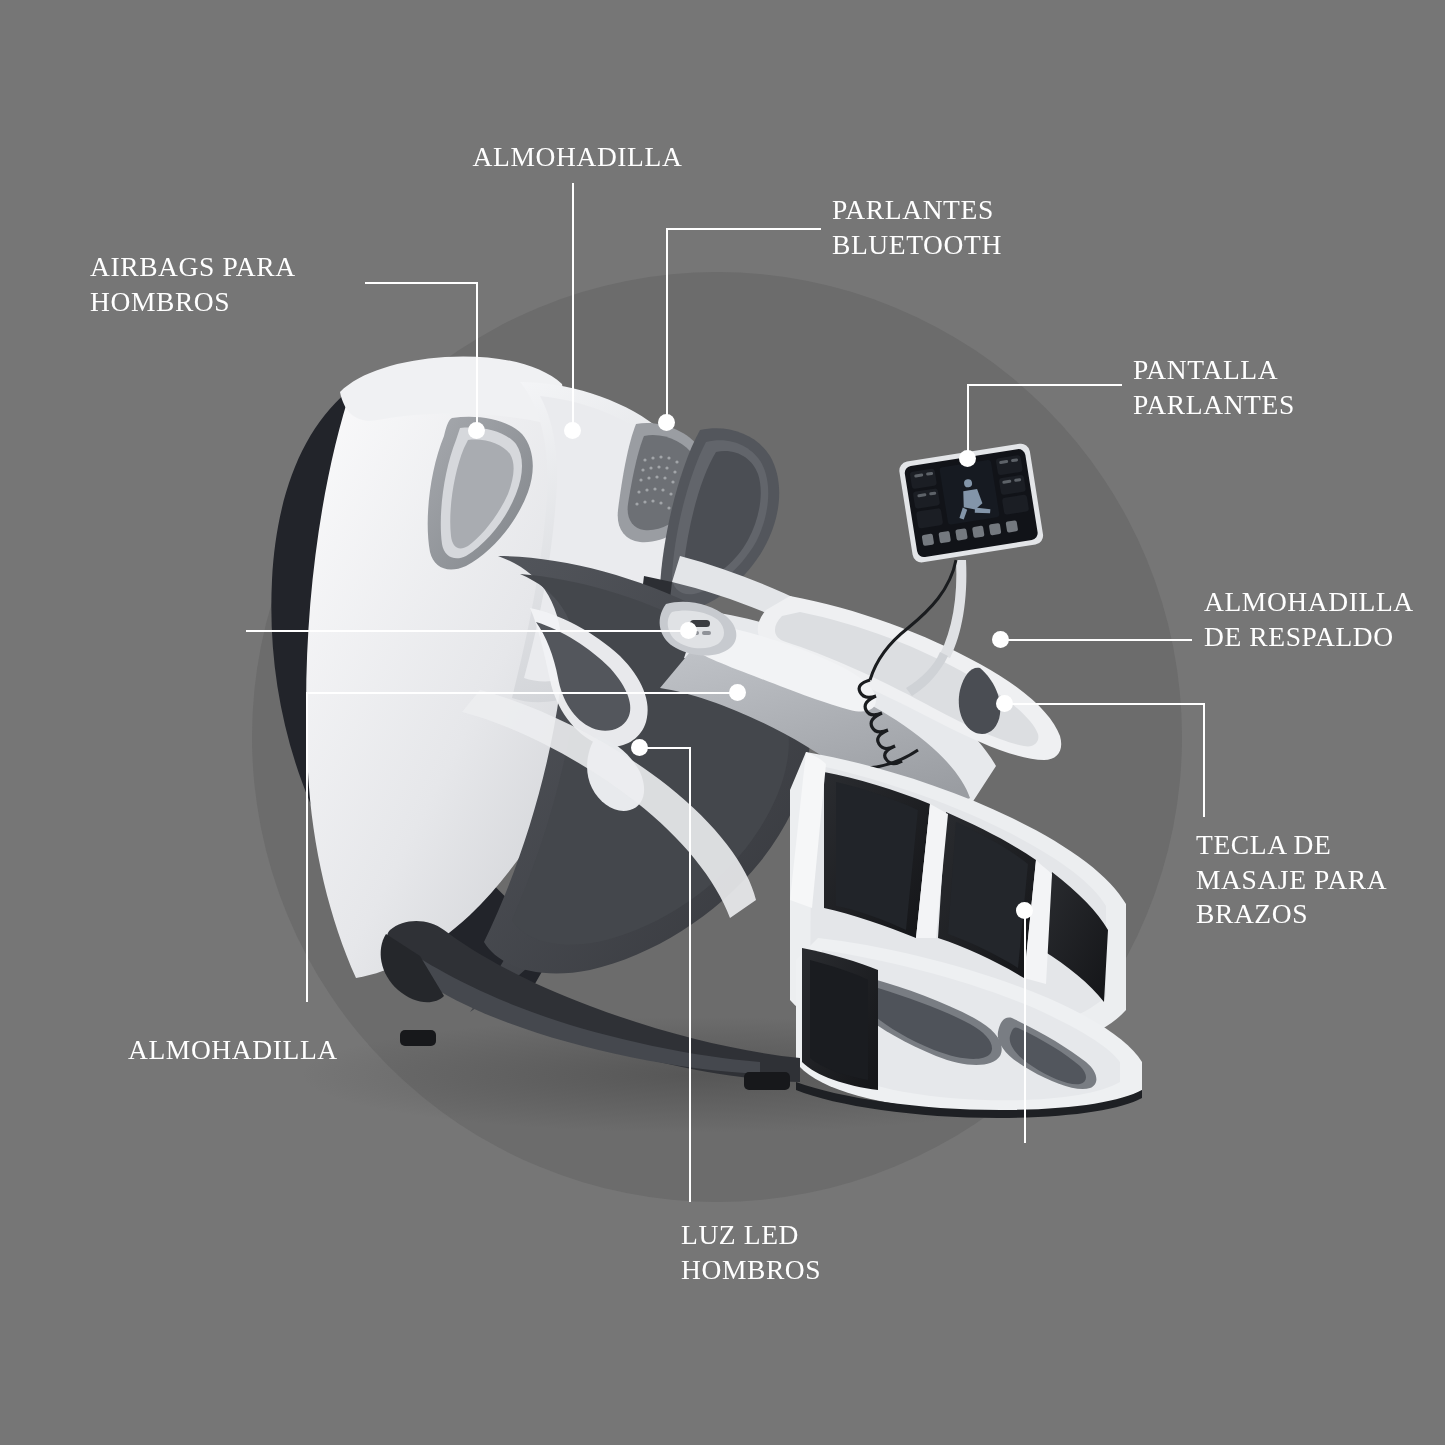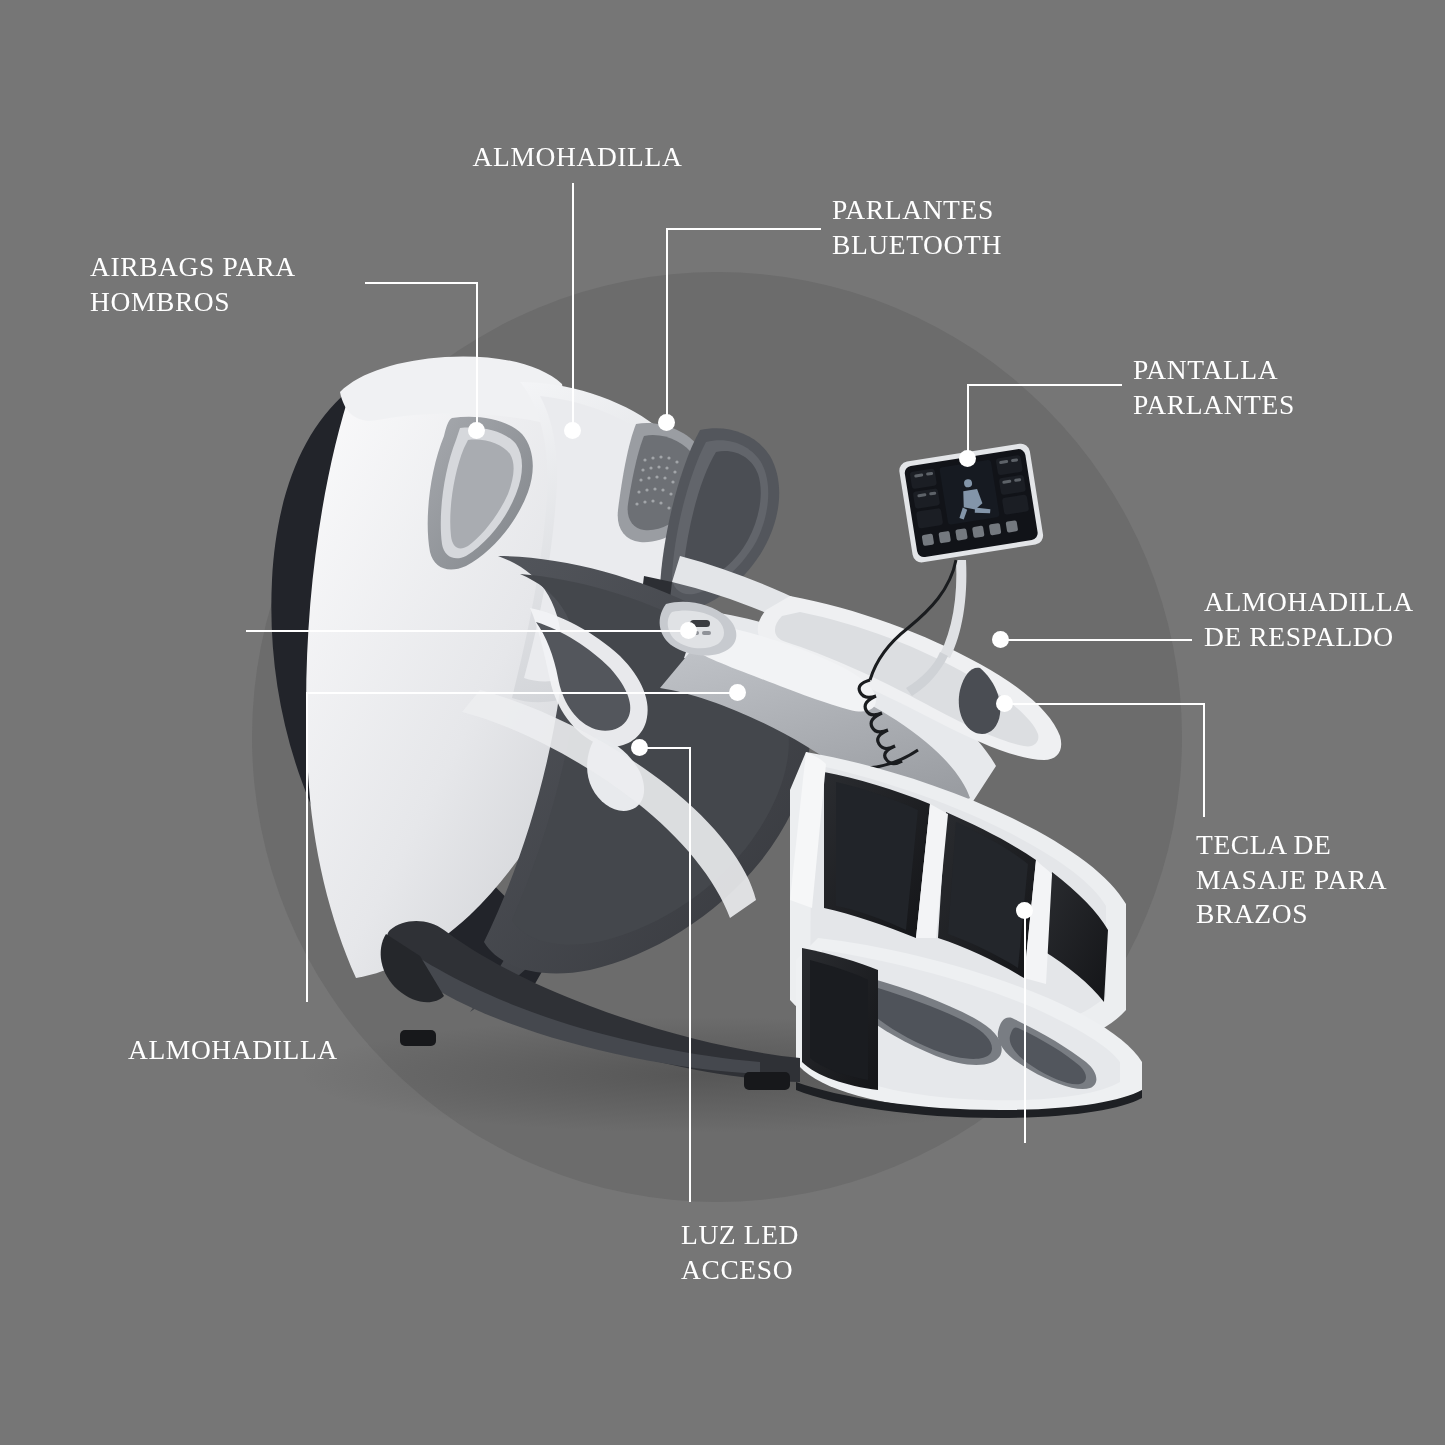--- a/index.html
+++ b/index.html
@@ -416,15 +416,15 @@
 DE RESPALDO</div>
 
   <div class="callout right" style="left:1196px; top:828px; width:250px;">TECLA DE
 MASAJE PARA
 BRAZOS</div>
 
   <div class="callout left" style="left:128px; top:1033px; width:225px;">ALMOHADILLA</div>
 
 
   <div class="callout right" style="left:681px; top:1218px; width:180px;">LUZ LED
-ACCESO</div>
+HOMBROS</div>
 
 </div>
 
 </body></html>

